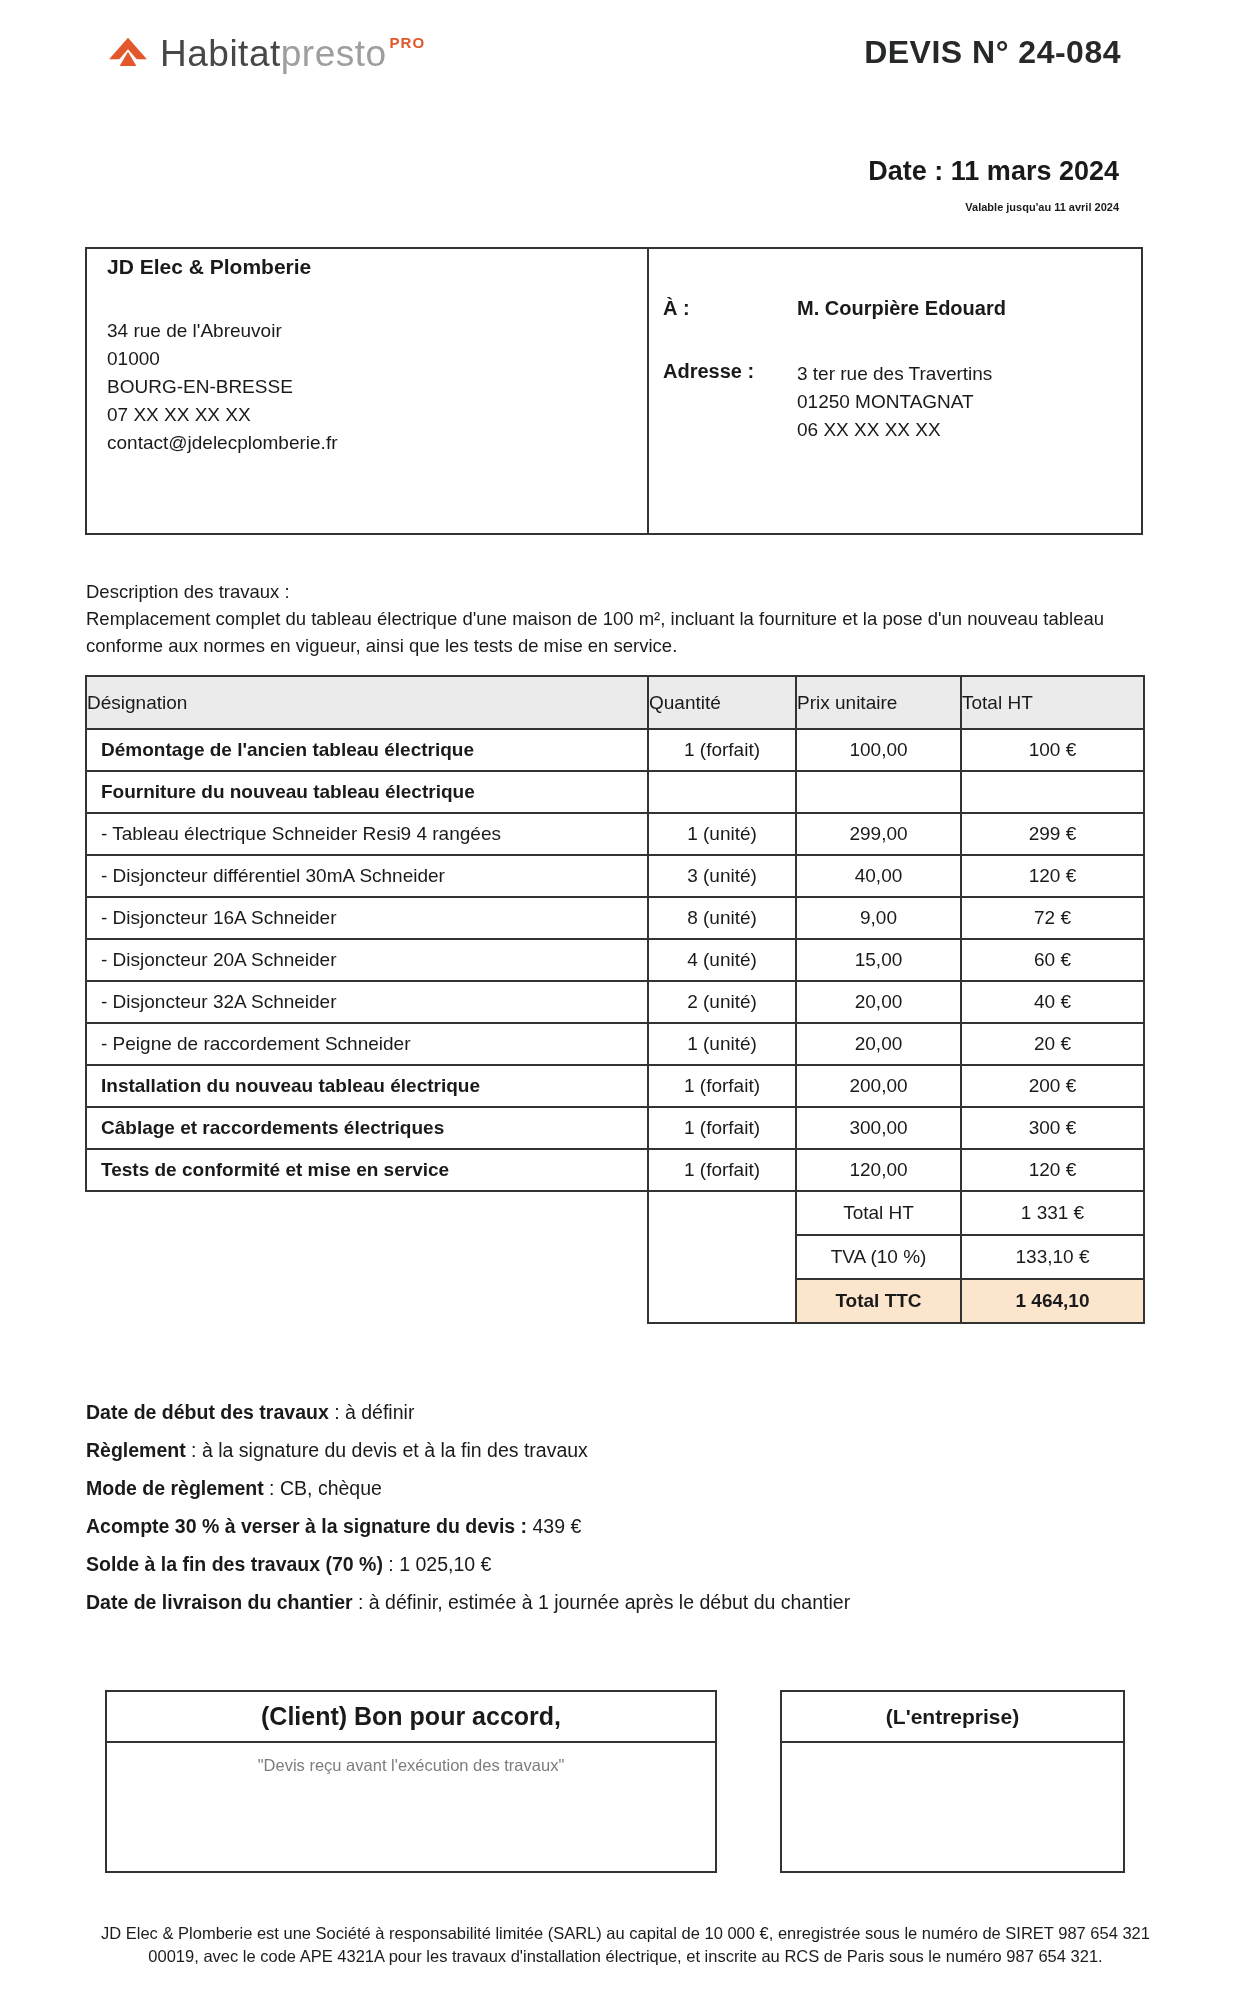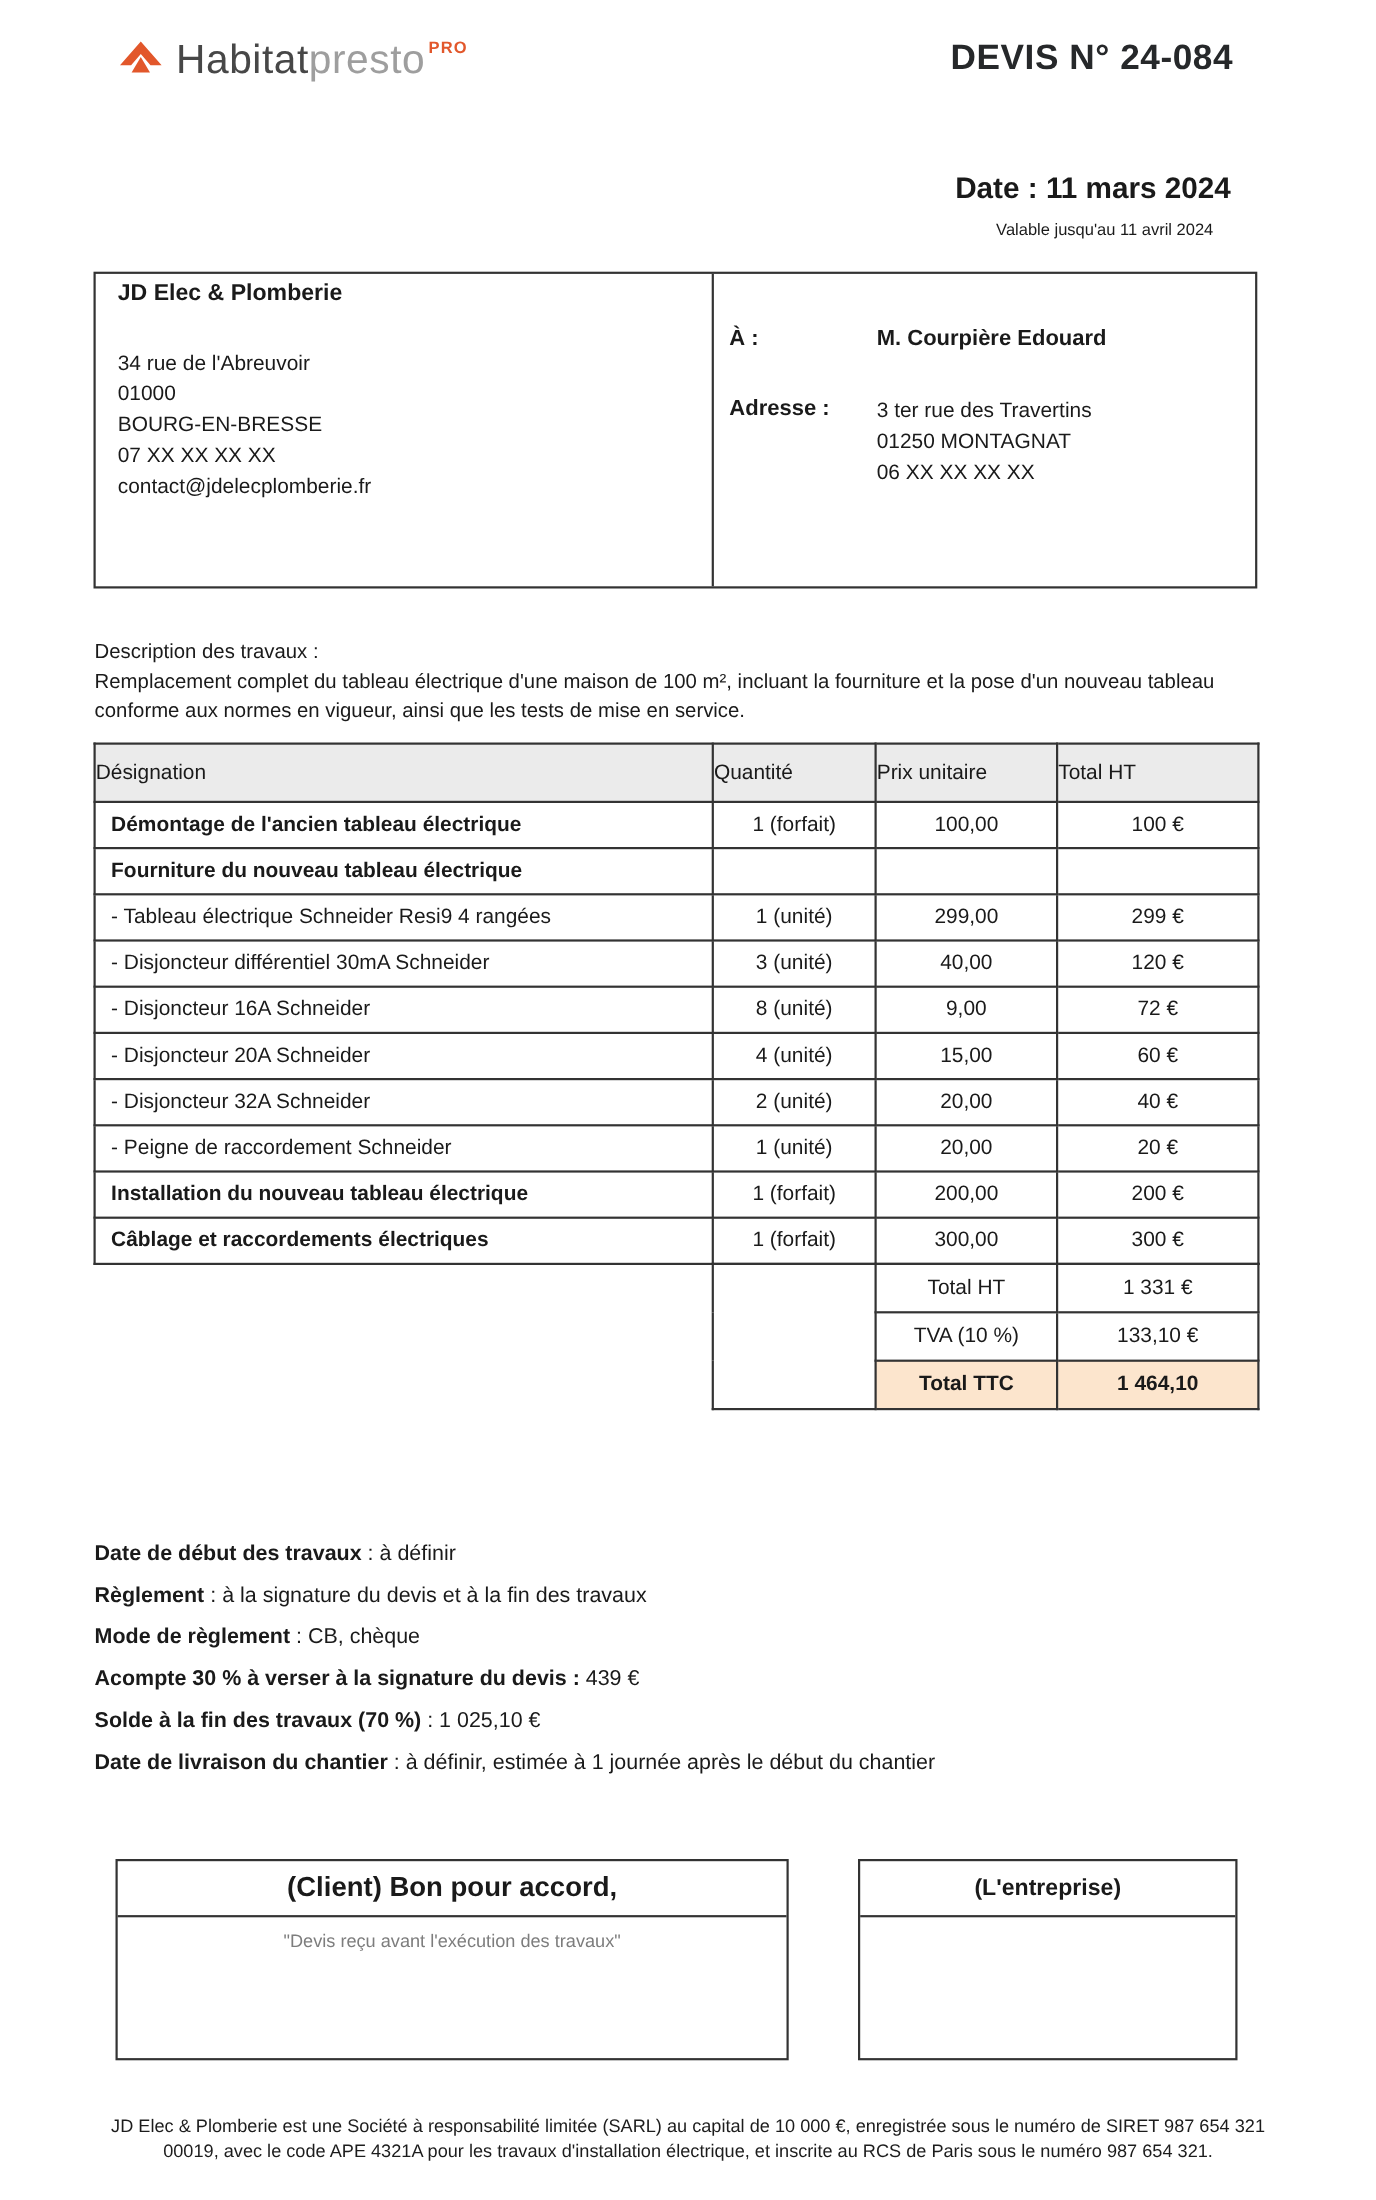--- a/index.html
+++ b/index.html
@@ -11,21 +11,21 @@
   .brand { position:absolute; left:106px; top:32px; display:flex; align-items:center; }
   .brand-icon { width:44px; height:44px; margin-right:10px; }
   .brand-text { font-size:37px; color:#474747; letter-spacing:.5px; white-space:nowrap; }
   .brand-text .presto { color:#9e9e9e; }
   .brand-text .pro { font-size:15px; font-weight:700; color:#E2572B; vertical-align:18px; letter-spacing:1px; margin-left:3px; }
 
   .doc-title { position:absolute; top:34px; right:130px; font-size:32px; font-weight:700; color:#26282a; letter-spacing:.5px; }
 
   .date-block { position:absolute; top:156px; right:132px; text-align:right; }
   .date-line { font-size:27px; font-weight:700; }
-  .validity-line { font-size:15px; font-weight:400; margin-top:14px; margin-right:16px; }
+  .validity-line { font-size:11px; font-weight:700; margin-top:14px; margin-right:0; }
 
   
   .info-box { position:absolute; left:85px; top:247px; width:1058px; height:288px; border:2px solid #333; display:flex; }
   .info-left { width:562px; border-right:2px solid #333; padding:6px 20px; }
   .company-name { font-size:21px; font-weight:700; }
   .company-address { margin-top:38px; font-size:19px; line-height:28px; }
   .info-right { flex:1; padding:48px 0 0 14px; }
   .client-row { display:grid; grid-template-columns:134px 1fr; align-items:start; }
   .client-row + .client-row { margin-top:40px; }
   .client-label { font-size:20px; font-weight:700; }
@@ -189,20 +189,26 @@
           <td class="center">1 (forfait)</td>
           <td class="center">200,00</td>
           <td class="center">200 €</td>
         </tr>
         <tr class="row-bold">
           <td class="designation">Câblage et raccordements électriques</td>
           <td class="center">1 (forfait)</td>
           <td class="center">300,00</td>
           <td class="center">300 €</td>
         </tr>
+        <tr class="row-bold">
+          <td class="designation">Tests de conformité et mise en service</td>
+          <td class="center">1 (forfait)</td>
+          <td class="center">120,00</td>
+          <td class="center">120 €</td>
+        </tr>
       </tbody>
     </table>
 
     <table class="totals-table">
       <colgroup>
           <col style="width:148px">
           <col style="width:165px">
           <col style="width:183px">
         </colgroup>
       <tbody>

